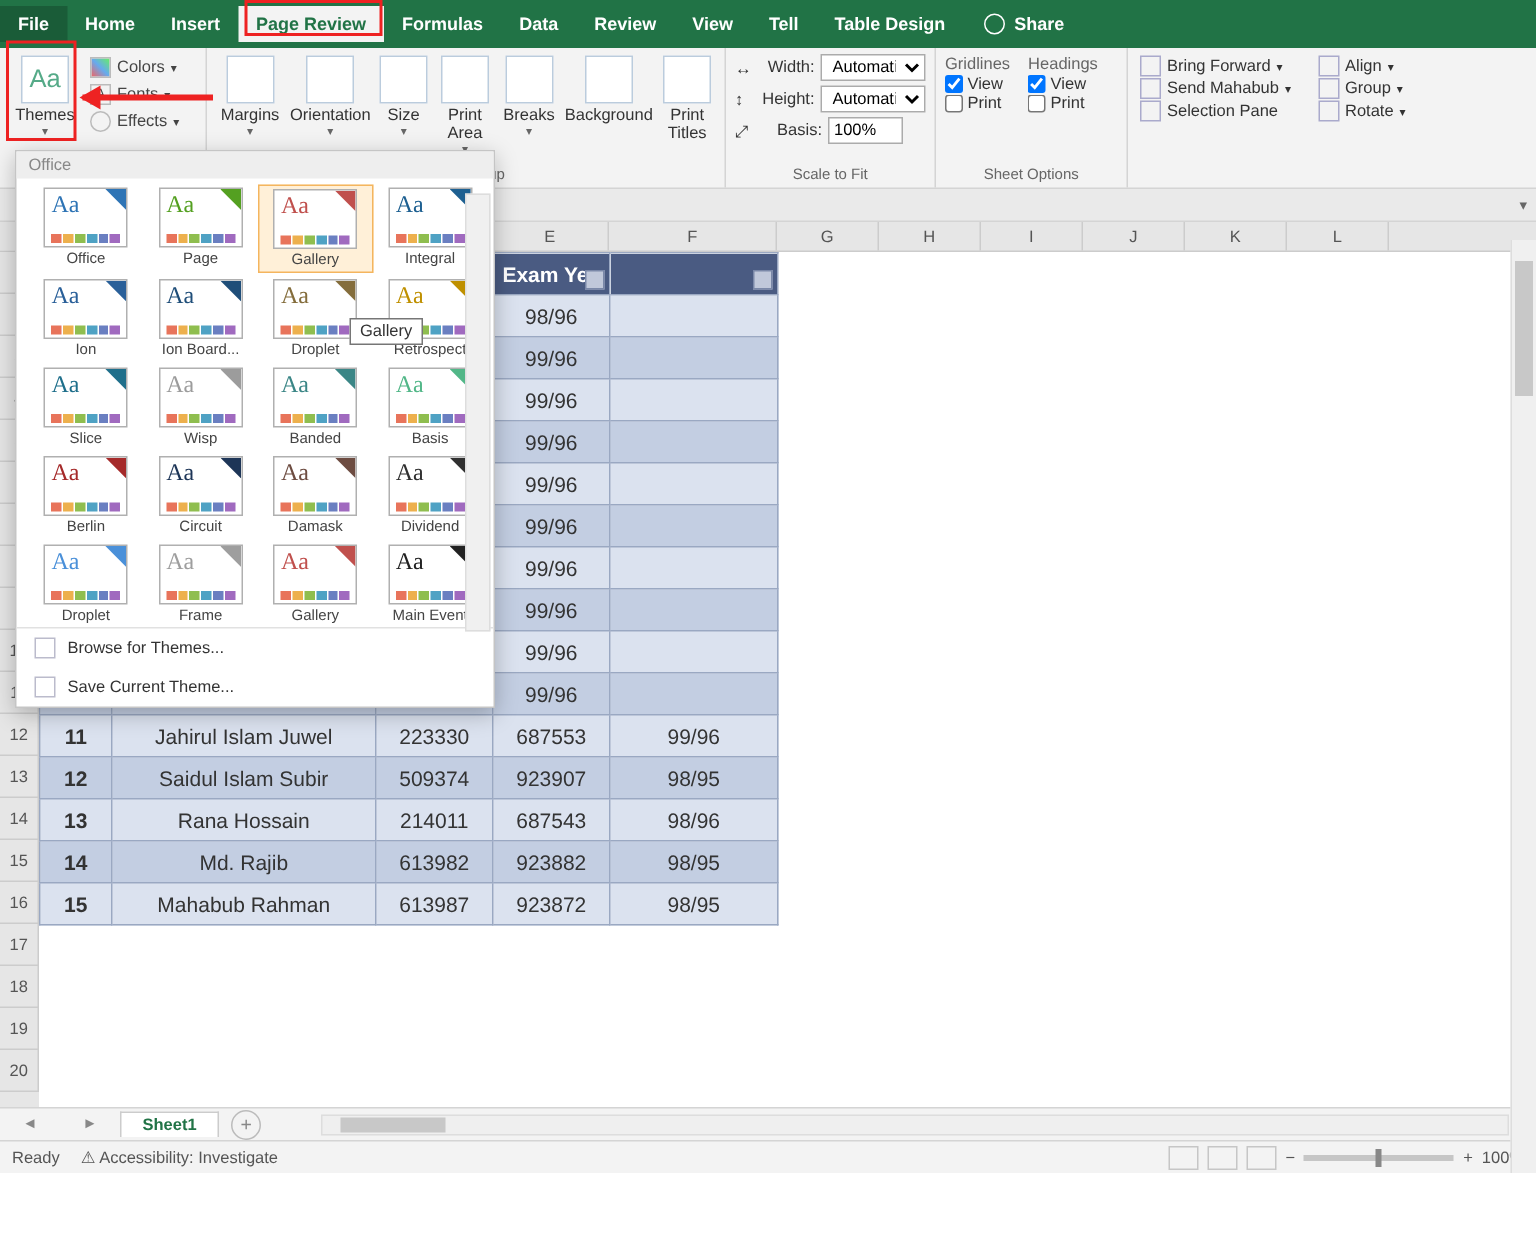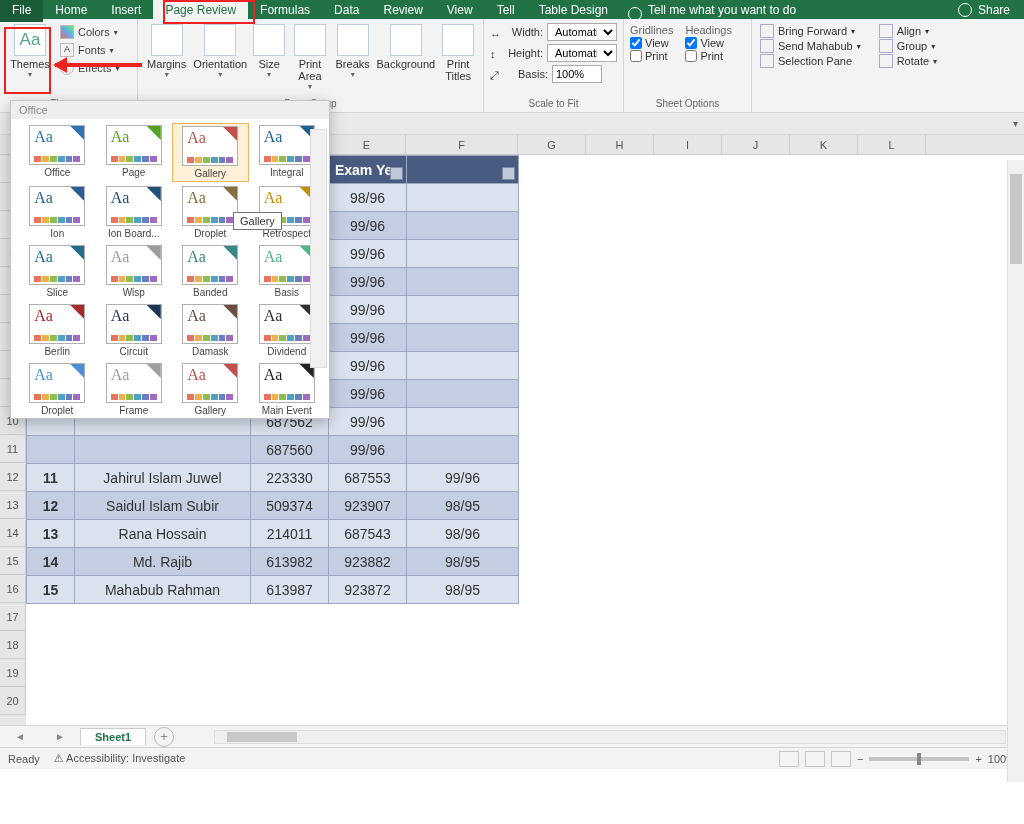--- a/index.html
+++ b/index.html
@@ -1,17 +1,17 @@
 <!DOCTYPE html>
 <html><head>
 <meta charset="utf-8">
 <style>
 * { box-sizing: border-box; margin: 0; padding: 0; font-family: "Segoe UI", Tahoma, sans-serif; }
 body { width: 1024px; height: 824px; background: #fff; overflow: hidden; font-size: 12px; color: #333; position: relative; }
-.tabbar { display: flex; align-items: center; height: 19px; background: #217346; color: #fff; }
+.tabbar { display: flex; align-items: center; height: 32px; background: #217346; color: #fff; font-weight: bold; }
 .tab { padding: 0 12px; height: 24px; display: flex; align-items: center; cursor: pointer; font-size: 12px; }
 .tab.file { background: #1a5c38; }
 .tab.active { background: #f3f3f3; color: #217346; }
 .tab-highlight { position: absolute; border: 2px solid #e22; top: 0; left: 163px; width: 92px; height: 24px; pointer-events: none; }
 .tellme { flex: 1; display: flex; align-items: center; padding-left: 28px; position: relative; }
 .tellme .bulb { position: absolute; left: 8px; top: 4px; width: 14px; height: 14px; border: 1px solid #fff; border-radius: 50%; }
 .share { padding: 0 14px; display: flex; align-items: center; gap: 6px; }
 .share .ic { width: 14px; height: 14px; border: 1px solid #fff; border-radius: 50%; }
 
 .ribbon { display: flex; height: 94px; background: #f3f3f3; border-bottom: 1px solid #d4d4d4; }
@@ -106,24 +106,20 @@
   <div class="tab file">File</div>
   <div class="tab">Home</div>
   <div class="tab">Insert</div>
   <div class="tab active">Page Review</div>
   <div class="tab">Formulas</div>
   <div class="tab">Data</div>
   <div class="tab">Review</div>
   <div class="tab">View</div>
   <div class="tab">Tell</div>
   <div class="tab">Table Design</div>
-  <div class="tellme">
-      <span class="bulb"></span>
-      <span>Tell me what you want to do</span>
-    </div>
   <div class="share">
       <span class="ic"></span>
       <span>Share</span>
     </div>
 </div>
 <div class="tab-highlight"></div>
 
 <div class="ribbon">
   <div class="group" style="width:138px">
     <div class="group-body">
@@ -757,20 +753,30 @@
             <span style="background:#edb04d"></span>
             <span style="background:#8fbe4f"></span>
             <span style="background:#4fa2c4"></span>
             <span style="background:#6a7fc1"></span>
             <span style="background:#a06abf"></span>
           </div>
         </div>
         <div class="theme-name">Main Event</div>
       </div>
     </div>
+  <div class="footer">
+    <div class="frow">
+        <span class="ic"></span>
+        <span>Browse for Themes...</span>
+      </div>
+    <div class="frow">
+        <span class="ic"></span>
+        <span>Save Current Theme...</span>
+      </div>
+  </div>
   <div class="theme-scroll"></div>
 </div>
 <div class="tooltip">Gallery</div>
 
 <div class="sheet-tabs">
   <div class="nav">
       <span>◄</span>
       <span>►</span>
     </div>
   <div class="tabx">Sheet1</div>

